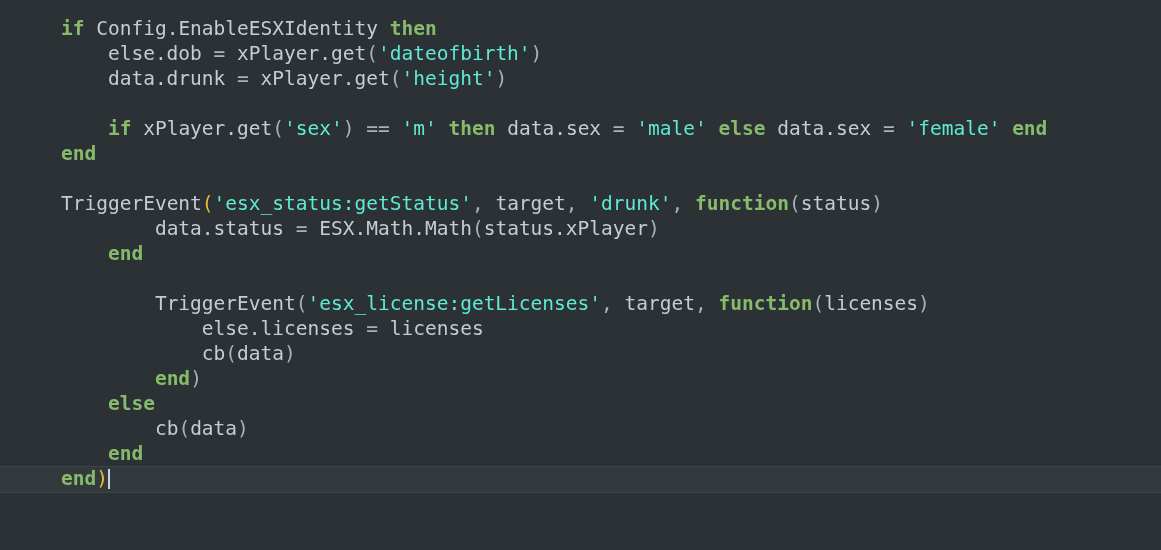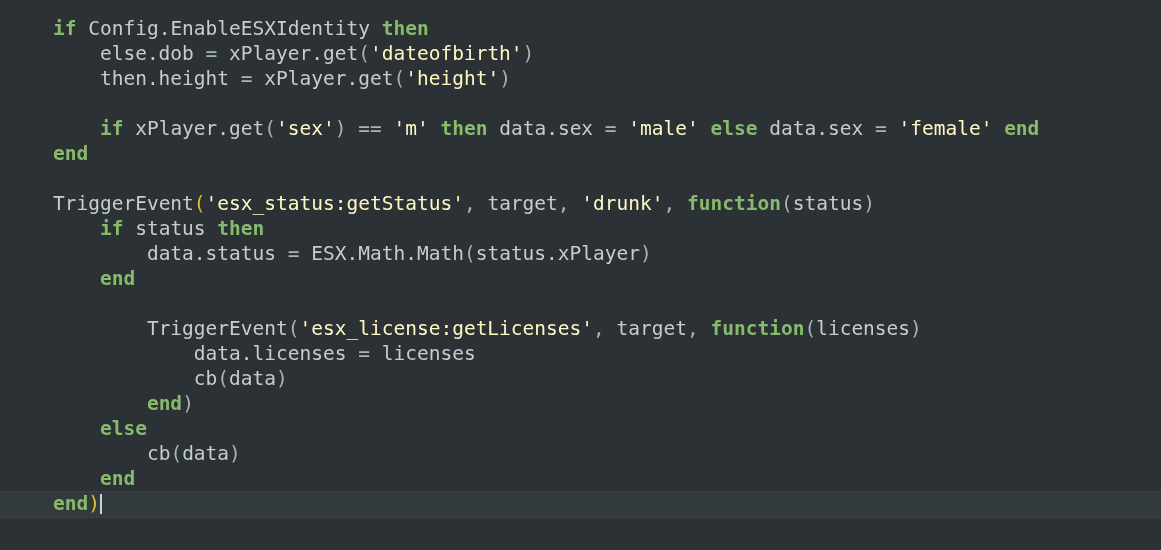--- a/index.html
+++ b/index.html
@@ -23,68 +23,67 @@
     padding-top: 16px;
   }
 
   .code-line {
     position: relative;
     height: 25px;
     line-height: 25px;
     white-space: pre;
     font-size: 19.5px;
     letter-spacing: 0px;
-    padding-left: 6px;
+    padding-left: 14px;
     color: #c3cbd1;
   }
 
   .code-line.active {
     background: #333a3e;
     border-top: 1px solid #3b4348;
     border-bottom: 1px solid #3b4348;
     height: 25px;
     line-height: 23px;
   }
 
   
   .kw       { color: #87bb6b; font-weight: bold; }   
   .plain    { color: #c5cdd3; }                      
   .op       { color: #a7b3bb; }                      
-  .str      { color: #fef9c3; }
+  .str      { color: #5eead4; }
   .paren    { color: #a7b3bb; }
   .paren-gold { color: #e5c02e; }
 
   .caret {
     display: inline-block;
     width: 2px;
     height: 20px;
     background: #c9d2d8;
     vertical-align: -4px;
     margin-left: 0px;
   }
 </style>
 </head>
 <body>
 
 <div id="editor">
   <div id="code-surface">
       <div class="code-line"><span class="plain">    </span><span class="kw">if</span><span class="plain"> </span><span class="plain">Config.EnableESXIdentity</span><span class="plain"> </span><span class="kw">then</span></div>
       <div class="code-line"><span class="plain">        </span><span class="plain">else.dob</span><span class="plain"> </span><span class="op">=</span><span class="plain"> </span><span class="plain">xPlayer.get</span><span class="paren">(</span><span class="str">'dateofbirth'</span><span class="paren">)</span></div>
-      <div class="code-line"><span class="plain">        </span><span class="plain">then.height</span><span class="plain"> </span><span class="op">=</span><span class="plain"> </span><span class="plain">xPlayer.get</span><span class="paren">(</span><span class="str">'height'</span><span class="paren">)</span></div>
+      <div class="code-line"><span class="plain">        </span><span class="plain">data.drunk</span><span class="plain"> </span><span class="op">=</span><span class="plain"> </span><span class="plain">xPlayer.get</span><span class="paren">(</span><span class="str">'height'</span><span class="paren">)</span></div>
       <div class="code-line">&nbsp;</div>
       <div class="code-line"><span class="plain">        </span><span class="kw">if</span><span class="plain"> </span><span class="plain">xPlayer.get</span><span class="paren">(</span><span class="str">'sex'</span><span class="paren">)</span><span class="plain"> </span><span class="op">==</span><span class="plain"> </span><span class="str">'m'</span><span class="plain"> </span><span class="kw">then</span><span class="plain"> </span><span class="plain">data.sex</span><span class="plain"> </span><span class="op">=</span><span class="plain"> </span><span class="str">'male'</span><span class="plain"> </span><span class="kw">else</span><span class="plain"> </span><span class="plain">data.sex</span><span class="plain"> </span><span class="op">=</span><span class="plain"> </span><span class="str">'female'</span><span class="plain"> </span><span class="kw">end</span></div>
       <div class="code-line"><span class="plain">    </span><span class="kw">end</span></div>
       <div class="code-line">&nbsp;</div>
       <div class="code-line"><span class="plain">    </span><span class="plain">TriggerEvent</span><span class="paren-gold">(</span><span class="str">'esx_status:getStatus'</span><span class="op">,</span><span class="plain"> </span><span class="plain">target</span><span class="op">,</span><span class="plain"> </span><span class="str">'drunk'</span><span class="op">,</span><span class="plain"> </span><span class="kw">function</span><span class="paren">(</span><span class="plain">status</span><span class="paren">)</span></div>
-      <div class="code-line"><span class="plain">        </span><span class="kw">if</span><span class="plain"> </span><span class="plain">status</span><span class="plain"> </span><span class="kw">then</span></div>
       <div class="code-line"><span class="plain">            </span><span class="plain">data.status</span><span class="plain"> </span><span class="op">=</span><span class="plain"> </span><span class="plain">ESX.Math.Math</span><span class="paren">(</span><span class="plain">status.xPlayer</span><span class="paren">)</span></div>
       <div class="code-line"><span class="plain">        </span><span class="kw">end</span></div>
       <div class="code-line">&nbsp;</div>
       <div class="code-line"><span class="plain">            </span><span class="plain">TriggerEvent</span><span class="paren">(</span><span class="str">'esx_license:getLicenses'</span><span class="op">,</span><span class="plain"> </span><span class="plain">target</span><span class="op">,</span><span class="plain"> </span><span class="kw">function</span><span class="paren">(</span><span class="plain">licenses</span><span class="paren">)</span></div>
-      <div class="code-line"><span class="plain">                </span><span class="plain">data.licenses</span><span class="plain"> </span><span class="op">=</span><span class="plain"> </span><span class="plain">licenses</span></div>
+      <div class="code-line"><span class="plain">                </span><span class="plain">else.licenses</span><span class="plain"> </span><span class="op">=</span><span class="plain"> </span><span class="plain">licenses</span></div>
       <div class="code-line"><span class="plain">                </span><span class="plain">cb</span><span class="paren">(</span><span class="plain">data</span><span class="paren">)</span></div>
       <div class="code-line"><span class="plain">            </span><span class="kw">end</span><span class="paren">)</span></div>
       <div class="code-line"><span class="plain">        </span><span class="kw">else</span></div>
       <div class="code-line"><span class="plain">            </span><span class="plain">cb</span><span class="paren">(</span><span class="plain">data</span><span class="paren">)</span></div>
       <div class="code-line"><span class="plain">        </span><span class="kw">end</span></div>
       <div class="code-line active"><span class="plain">    </span><span class="kw">end</span><span class="paren-gold">)</span><span class="caret"></span></div>
     </div>
 </div>
 
 </body></html>

